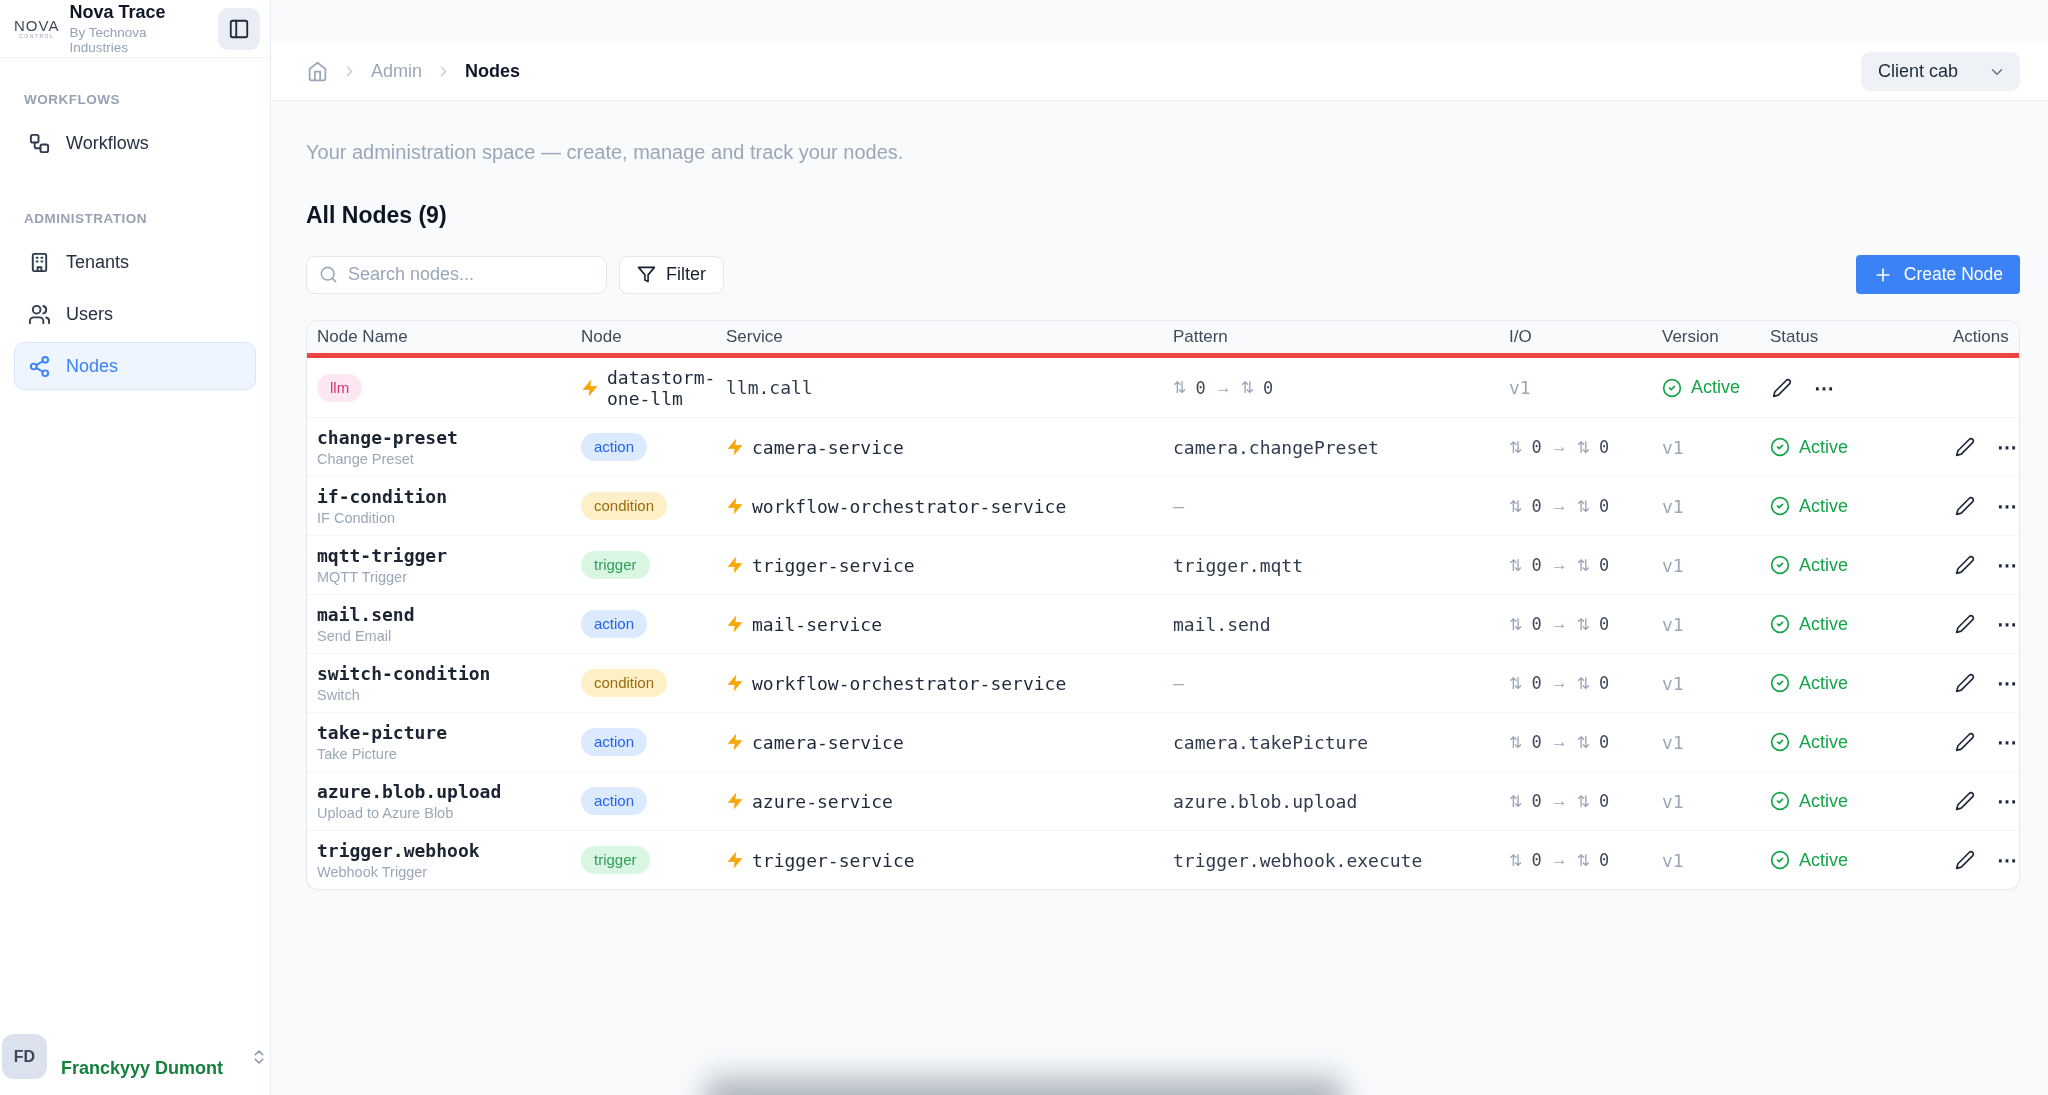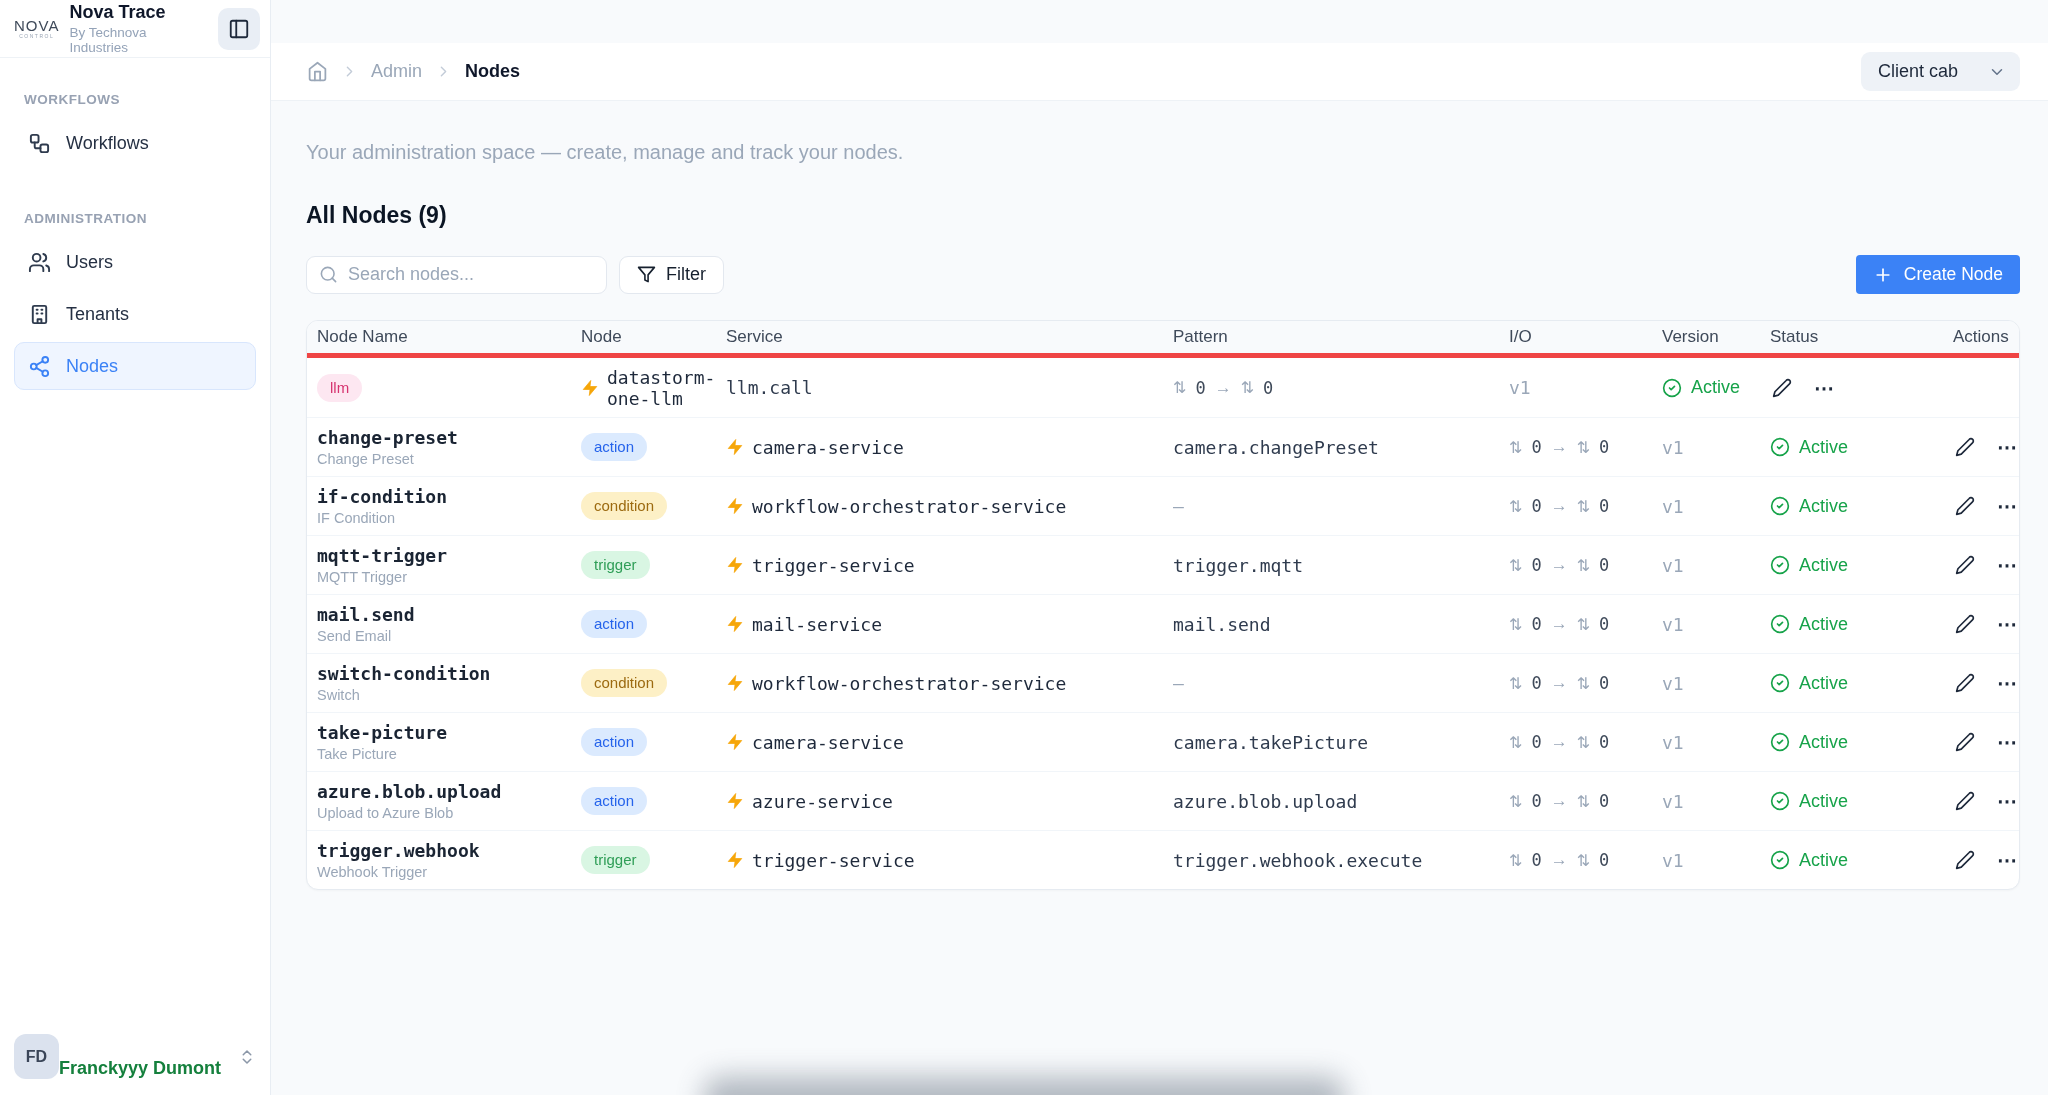--- a/index.html
+++ b/index.html
@@ -44,22 +44,22 @@
     border-radius:10px; padding:0 13px; font-size:18px; font-weight:500;
     color:#253043; cursor:pointer; border:1px solid transparent; margin-bottom:4px;
   }
   .nav-item .nav-icon { color:#2f3b4e; }
   .nav-item.active {
     background:#eff5ff; border-color:#d8e6fd; color:#3b82f6;
   }
   .nav-item.active .nav-icon { color:#3b82f6; }
   .nav-gap { height:40px; }
   .sidebar-footer {
-    position:absolute; bottom:0; left:0; right:0; padding:16px 14px;
-    display:flex; align-items:center; justify-content:space-between;
+    position:absolute; bottom:0; left:0; right:0; padding:16px 2px;
+    display:flex; align-items:center; gap:14px;justify-content:space-between;
   }
   .avatar {
     width:45px; height:45px; border-radius:12px; background:#dbe2ee;
     display:flex; align-items:center; justify-content:center;
     font-size:16px; font-weight:600; color:#3a4558;
   }
   .user-name { flex:1; font-size:18px; font-weight:600; color:#15803d;margin-top:24px; }
   .user-caret { color:#8b97a8; cursor:pointer; }
 
   
@@ -186,40 +186,40 @@
           </svg>
       </span>
       <span>Workflows</span>
     </div>
 
     <div class="nav-gap"></div>
     <div class="nav-label">ADMINISTRATION</div>
     <div class="nav-item">
       <span class="nav-icon">
         <svg width="23" height="23" viewBox="0 0 24 24" fill="none" stroke="currentColor" stroke-width="2" stroke-linecap="round" stroke-linejoin="round">
-            <path d="M16 21v-2a4 4 0 0 0-4-4H6a4 4 0 0 0-4 4v2"></path>
-            <circle cx="9" cy="7" r="4"></circle>
-            <path d="M22 21v-2a4 4 0 0 0-3-3.87"></path>
-            <path d="M16 3.13a4 4 0 0 1 0 7.75"></path>
-          </svg>
-      </span>
-      <span>Users</span>
-    </div>
-    <div class="nav-item">
-      <span class="nav-icon">
-        <svg width="23" height="23" viewBox="0 0 24 24" fill="none" stroke="currentColor" stroke-width="2" stroke-linecap="round" stroke-linejoin="round">
             <rect x="5" y="3" width="14" height="18" rx="1.5"></rect>
             <path d="M10 21v-4h4v4"></path>
             <path d="M9 7h1"></path>
             <path d="M14 7h1"></path>
             <path d="M9 11h1"></path>
             <path d="M14 11h1"></path>
           </svg>
       </span>
       <span>Tenants</span>
+    </div>
+    <div class="nav-item">
+      <span class="nav-icon">
+        <svg width="23" height="23" viewBox="0 0 24 24" fill="none" stroke="currentColor" stroke-width="2" stroke-linecap="round" stroke-linejoin="round">
+            <path d="M16 21v-2a4 4 0 0 0-4-4H6a4 4 0 0 0-4 4v2"></path>
+            <circle cx="9" cy="7" r="4"></circle>
+            <path d="M22 21v-2a4 4 0 0 0-3-3.87"></path>
+            <path d="M16 3.13a4 4 0 0 1 0 7.75"></path>
+          </svg>
+      </span>
+      <span>Users</span>
     </div>
     <div class="nav-item active">
       <span class="nav-icon">
         <svg width="23" height="23" viewBox="0 0 24 24" fill="none" stroke="currentColor" stroke-width="2" stroke-linecap="round" stroke-linejoin="round">
             <circle cx="18" cy="5" r="3"></circle>
             <circle cx="6" cy="12" r="3"></circle>
             <circle cx="18" cy="19" r="3"></circle>
             <line x1="8.59" y1="13.51" x2="15.42" y2="17.49"></line>
             <line x1="15.41" y1="6.51" x2="8.59" y2="10.49"></line>
           </svg>

